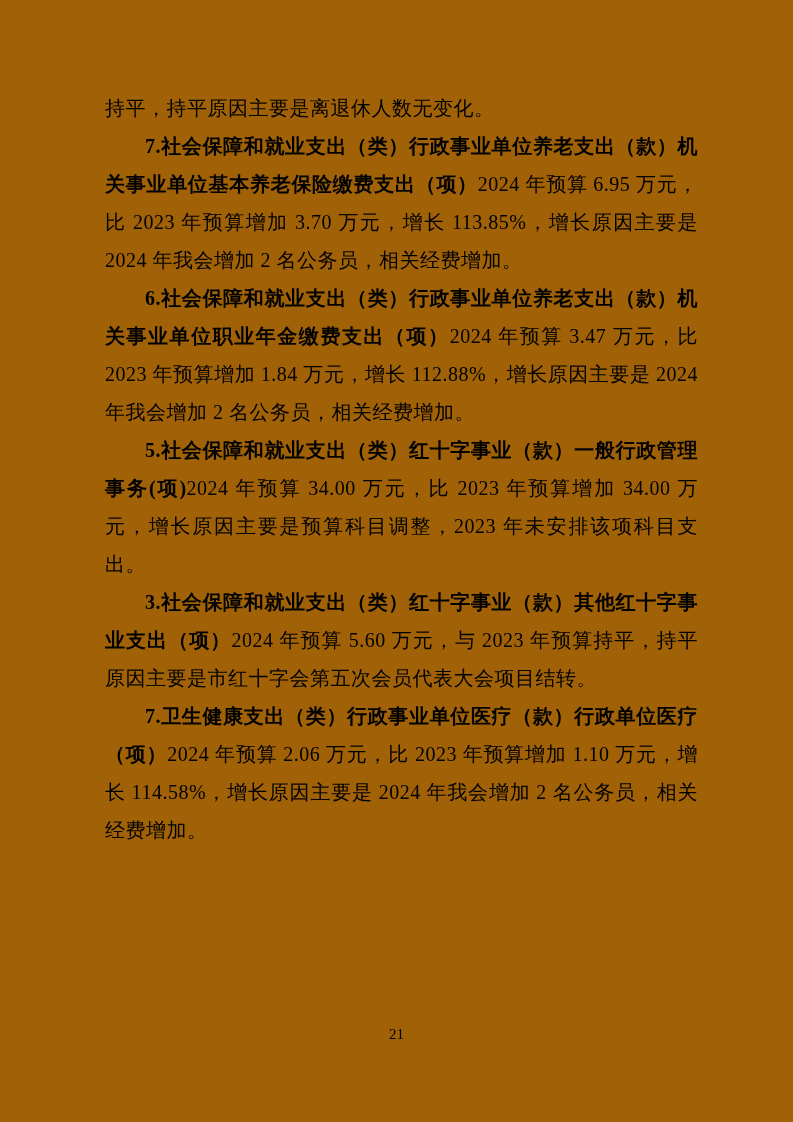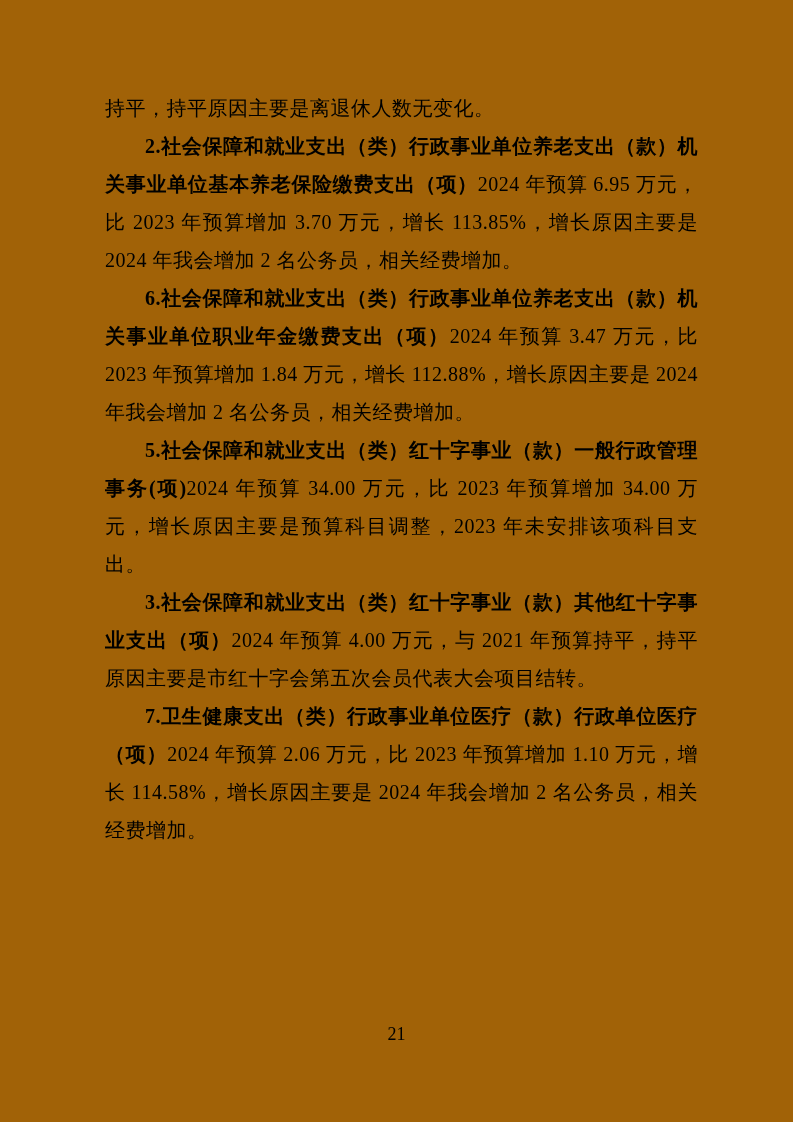--- a/index.html
+++ b/index.html
@@ -35,40 +35,40 @@
   }
   .para .lead {
     font-weight: 700;
   }
   .page-number {
     position: absolute;
     top: 1022px;
     left: 0;
     width: 100%;
     text-align: center;
-    font-size: 18px;
+    font-size: 15px;
     line-height: 24px;
     color: #000000;
   }
 </style>
 </head>
 <body>
 
 <div class="page">
   <div class="content">
 
     <p class="para"><span>持平，持平原因主要是离退休人数无变化。</span></p>
 
-    <p class="para indent"><span class="lead">2.社会保障和就业支出（类）行政事业单位养老支出（款）机关事业单位基本养老保险缴费支出（项）</span><span>2024 年预算 6.95 万元，比 2023 年预算增加 3.70 万元，增长 113.85%，增长原因主要是 2024 年我会增加 2 名公务员，相关经费增加。</span></p>
+    <p class="para indent"><span class="lead">7.社会保障和就业支出（类）行政事业单位养老支出（款）机关事业单位基本养老保险缴费支出（项）</span><span>2024 年预算 6.95 万元，比 2023 年预算增加 3.70 万元，增长 113.85%，增长原因主要是 2024 年我会增加 2 名公务员，相关经费增加。</span></p>
 
     <p class="para indent"><span class="lead">6.社会保障和就业支出（类）行政事业单位养老支出（款）机关事业单位职业年金缴费支出（项）</span><span>2024 年预算 3.47 万元，比 2023 年预算增加 1.84 万元，增长 112.88%，增长原因主要是 2024 年我会增加 2 名公务员，相关经费增加。</span></p>
 
 
     <p class="para indent"><span class="lead">5.社会保障和就业支出（类）红十字事业（款）一般行政管理事务(项)</span><span>2024 年预算 34.00 万元，比 2023 年预算增加 34.00 万元，增长原因主要是预算科目调整，2023 年未安排该项科目支出。</span></p>
 
-    <p class="para indent"><span class="lead">3.社会保障和就业支出（类）红十字事业（款）其他红十字事业支出（项）</span><span>2024 年预算 4.00 万元，与 2021 年预算持平，持平原因主要是市红十字会第五次会员代表大会项目结转。</span></p>
+    <p class="para indent"><span class="lead">3.社会保障和就业支出（类）红十字事业（款）其他红十字事业支出（项）</span><span>2024 年预算 5.60 万元，与 2023 年预算持平，持平原因主要是市红十字会第五次会员代表大会项目结转。</span></p>
 
     <p class="para indent"><span class="lead">7.卫生健康支出（类）行政事业单位医疗（款）行政单位医疗（项）</span><span>2024 年预算 2.06 万元，比 2023 年预算增加 1.10 万元，增长 114.58%，增长原因主要是 2024 年我会增加 2 名公务员，相关经费增加。</span></p>
 
   </div>
 
   <div class="page-number">21</div>
 </div>
 
 </body></html>

